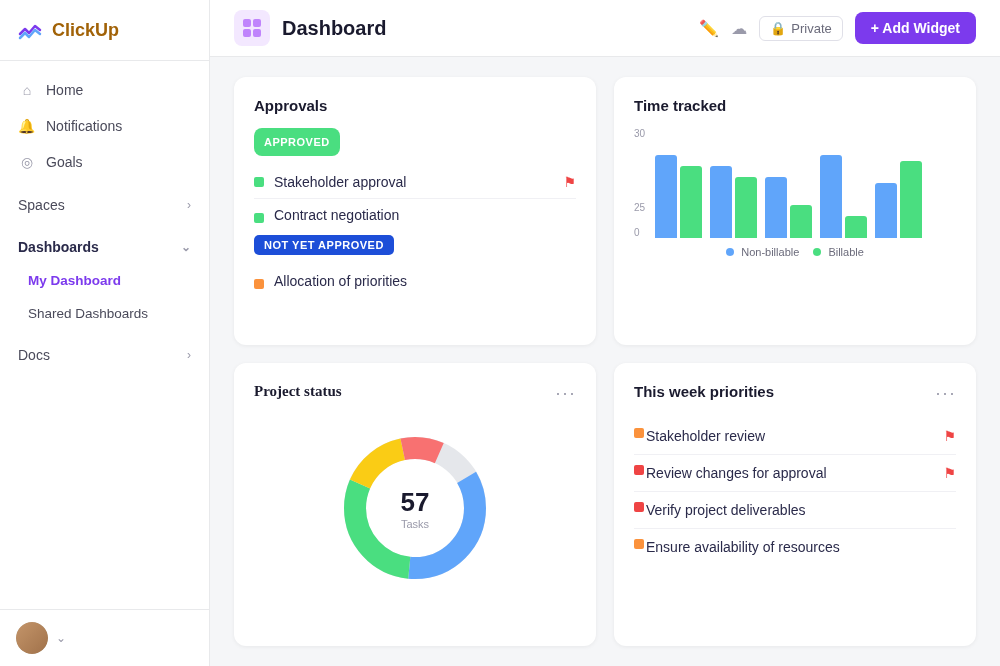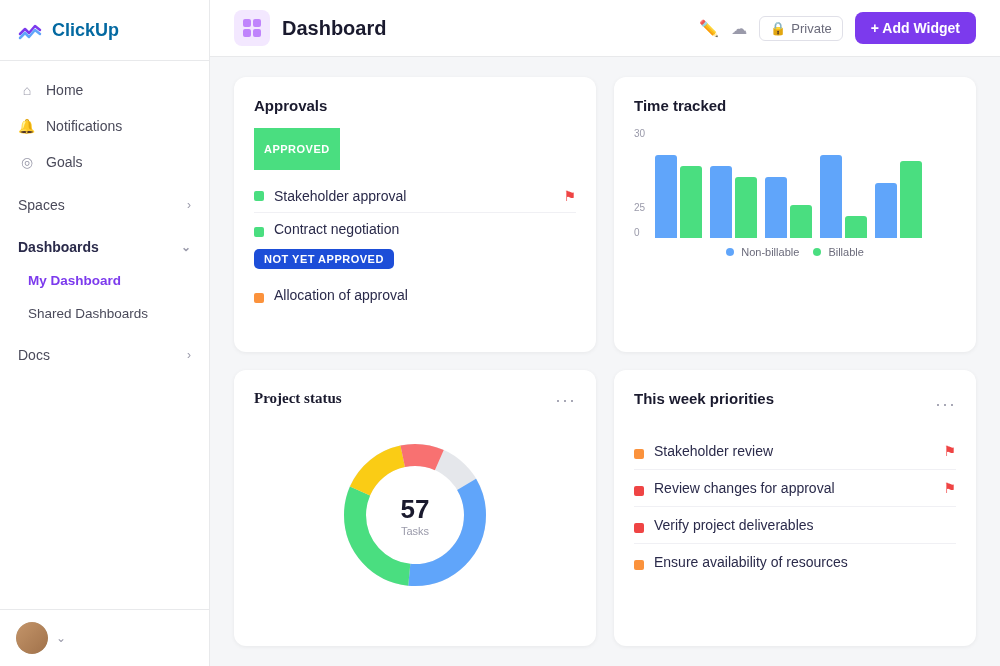--- a/index.html
+++ b/index.html
@@ -2,21 +2,21 @@
 <html><head>
   <meta charset="utf-8">
   <style>
     * { margin: 0; padding: 0; box-sizing: border-box; }
     body { font-family: -apple-system, BlinkMacSystemFont, 'Segoe UI', sans-serif; background: #f5f6f8; display: flex; height: 666px; width: 1000px; overflow: hidden; }
 
     
     .sidebar { width: 210px; background: #fff; border-right: 1px solid #e8e9eb; display: flex; flex-direction: column; padding: 0; flex-shrink: 0; }
     .sidebar-logo { display: flex; align-items: center; gap: 8px; padding: 16px 16px; border-bottom: 1px solid #e8e9eb; }
     .logo-icon { width: 28px; height: 28px; }
-    .logo-text { font-size: 18px; font-weight: 700; color: #0369a1; }
+    .logo-text { font-size: 18px; font-weight: 700; color: #a16207; }
     .sidebar-nav { padding: 12px 8px; flex: 1; }
     .nav-item { display: flex; align-items: center; gap: 10px; padding: 8px 10px; border-radius: 6px; cursor: pointer; font-size: 14px; color: #4a4a5a; margin-bottom: 2px; }
     .nav-item .nav-icon { width: 18px; height: 18px; display: flex; align-items: center; justify-content: center; color: #9a9aaa; }
     .nav-section { margin-top: 10px; }
     .nav-item.active { font-weight: 600; color: #2a2a4a; }
     .nav-item.sub-item { padding-left: 20px; font-size: 13.5px; }
     .nav-item.sub-item.active-sub { color: #7c3aed; font-weight: 600; }
     .nav-item .chevron { margin-left: auto; color: #9a9aaa; font-size: 12px; }
     .sidebar-bottom { padding: 12px 16px; border-top: 1px solid #e8e9eb; display: flex; align-items: center; gap: 8px; }
     .avatar { width: 32px; height: 32px; border-radius: 50%; background: #c4b5a0; overflow: hidden; display: flex; align-items: center; justify-content: center; }
@@ -33,21 +33,21 @@
     .add-widget-btn { background: #7c3aed; color: #fff; border: none; border-radius: 8px; padding: 8px 16px; font-size: 14px; font-weight: 600; cursor: pointer; }
 
     
     .dashboard-content { flex: 1; overflow-y: auto; padding: 20px 24px; display: grid; grid-template-columns: 1fr 1fr; grid-template-rows: auto auto; gap: 18px; }
 
     
     .card { background: #fff; border-radius: 12px; padding: 20px; box-shadow: 0 1px 4px rgba(0,0,0,0.06); }
     .card-title { font-size: 15px; font-weight: 700; color: #1a1a2e; margin-bottom: 14px; }
 
     
-    .approved-badge { background: #4ade80; color: #fff; font-size: 11px; font-weight: 700; padding: 15px 10px; border-radius: 0; display: inline-block; margin-bottom: 10px; letter-spacing: 0.5px; }
+    .approved-badge { background: #4ade80; color: #fff; font-size: 11px; font-weight: 700; padding: 8px 10px; border-radius: 8px; display: inline-block; margin-bottom: 10px; letter-spacing: 0.5px; }
     .not-approved-badge { background: #1d4ed8; color: #fff; font-size: 11px; font-weight: 700; padding: 4px 10px; border-radius: 5px; display: inline-block; margin-bottom: 10px; margin-top: 4px; letter-spacing: 0.5px; }
     .approval-item { display: flex; align-items: center; gap: 10px; padding: 8px 0; border-bottom: 1px solid #f0f0f4; font-size: 14px; color: #2a2a4a; }
     .approval-item:last-child { border-bottom: none; align-items: flex-end; }
     .dot { width: 10px; height: 10px; border-radius: 2px; flex-shrink: 0; }
     .dot-green { background: #4ade80; }
     .dot-orange { background: #fb923c; }
     .flag-icon { margin-left: auto; color: #ef4444; font-size: 14px; }
     .chart-group { display: flex; gap: 3px; align-items: flex-end; }
     .bar { width: 22px; border-radius: 3px 3px 0 0; }
     .bar-blue { background: #60a5fa; }
@@ -56,21 +56,21 @@
     .legend-dot { width: 8px; height: 8px; border-radius: 50%; display: inline-block; margin-right: 4px; }
 
     
     .donut-container { display: flex; align-items: center; justify-content: center; padding: 10px 0; }
     .donut-wrapper { position: relative; width: 160px; height: 160px; }
     .donut-center { position: absolute; top: 50%; left: 50%; transform: translate(-50%, -50%); text-align: center; }
     .donut-number { font-size: 26px; font-weight: 700; color: #1a1a2e; }
     .donut-label { font-size: 11px; color: #9a9aaa; }
 
     
-    .priority-item { display: flex; align-items: flex-end; gap: 10px; padding: 10px 0; border-bottom: 1px solid #f0f0f4; font-size: 14px; color: #2a2a4a; }
+    .priority-item { display: flex; align-items: flex-start; gap: 2px; padding: 10px 0; border-bottom: 1px solid #f0f0f4; font-size: 14px; color: #2a2a4a; }
     .priority-item:last-child { border-bottom: none; }
 
     .card-header { display: flex; align-items: center; justify-content: space-between; margin-bottom: 14px; }
     .card-more { color: #9a9aaa; font-size: 18px; cursor: pointer; letter-spacing: 1px; }
   </style>
 </head>
 <body>
 
 <aside class="sidebar">
   <div class="sidebar-logo">
@@ -169,21 +169,21 @@
         </div>
         <div class="approval-item">
           <span class="dot dot-green"></span>
           <span>Contract negotiation</span>
         </div>
       </div>
       <div class="not-approved-badge">NOT YET APPROVED</div>
       <div>
         <div class="approval-item">
           <span class="dot dot-orange"></span>
-          <span>Allocation of approval</span>
+          <span>Allocation of priorities</span>
         </div>
       </div>
     </div>
 
     <div class="card">
       <h2 class="card-title">Time tracked</h2>
       <div style="display:flex; align-items:flex-end; gap:4px;">
         <div style="display:flex;flex-direction:column;justify-content:space-between;height:110px;margin-right:6px;">
           <span style="font-size:10px;color:#9a9aaa;">30</span>
           <span style="font-size:10px;color:#9a9aaa;margin-top:48px;">25</span>
@@ -246,21 +246,21 @@
           <div class="donut-center">
             <div class="donut-number">57</div>
             <div class="donut-label">Tasks</div>
           </div>
         </div>
       </div>
     </div>
 
     <div class="card">
       <div class="card-header">
-        <h2 class="card-title" style="margin-bottom:12px;">This week priorities</h2>
+        <h2 class="card-title" style="margin-bottom:4px;">This week priorities</h2>
         <span class="card-more">···</span>
       </div>
       <div>
         <div class="priority-item">
           <span class="dot" style="background:#fb923c;border-radius:2px;"></span>
           <span>Stakeholder review</span>
           <span class="flag-icon">⚑</span>
         </div>
         <div class="priority-item">
           <span class="dot" style="background:#ef4444;border-radius:2px;"></span>

